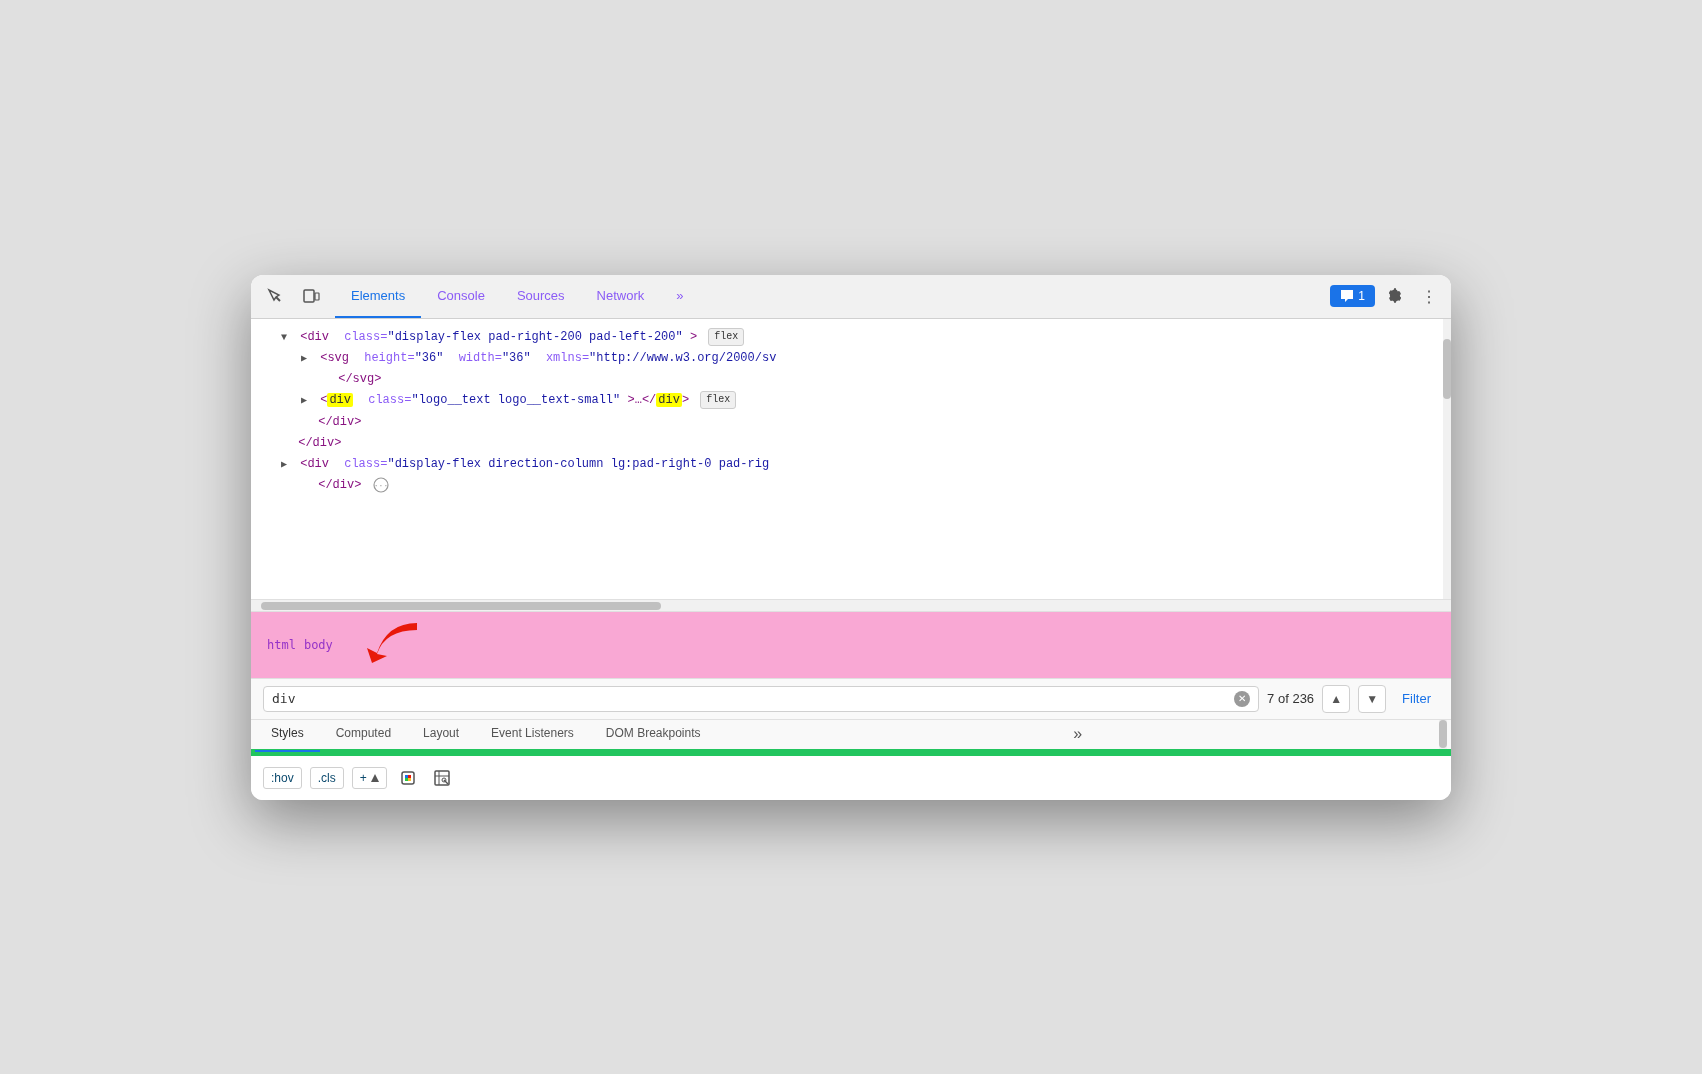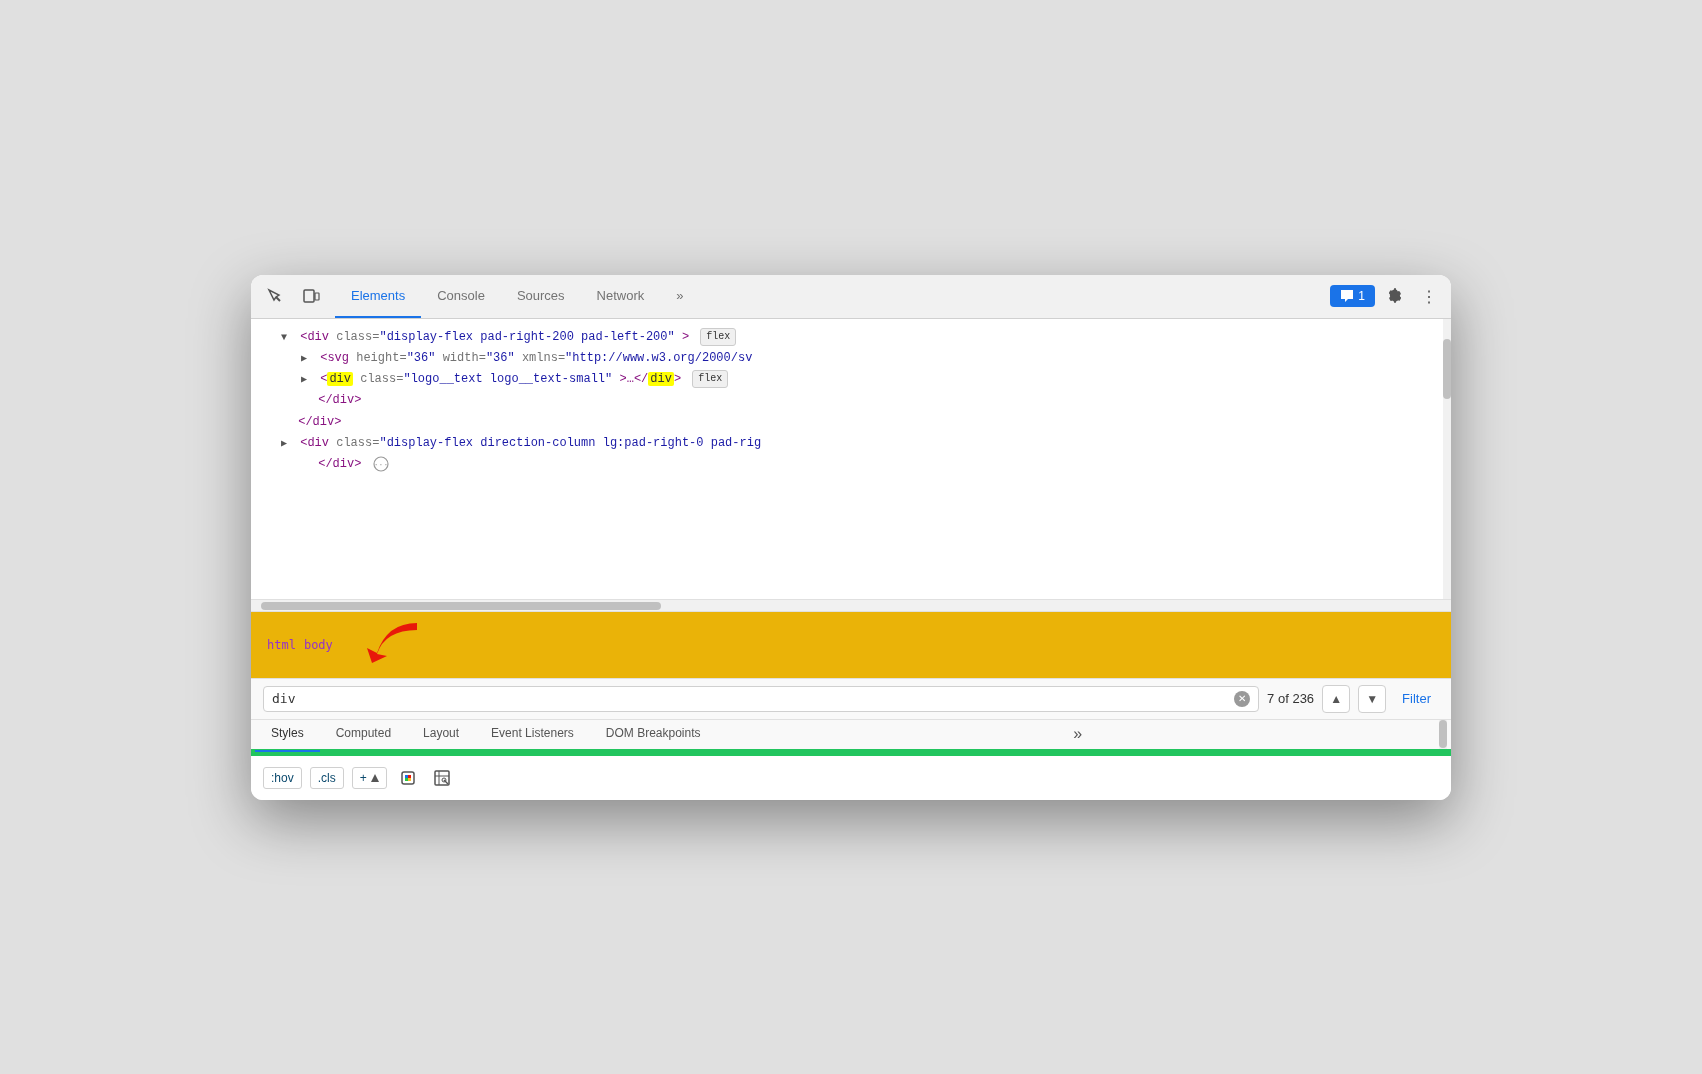--- a/index.html
+++ b/index.html
@@ -90,21 +90,21 @@
       flex: 1;
       gap: 0;
     }
 
     .toolbar-tab {
       padding: 0 16px;
       height: 44px;
       display: flex;
       align-items: center;
       font-size: 13px;
-      color: #737373;
+      color: #8b5cf6;
       cursor: pointer;
       border-bottom: 2px solid transparent;
       white-space: nowrap;
     }
 
     .toolbar-tab.active {
       color: #1a73e8;
       border-bottom: 2px solid #1a73e8;
       font-weight: 500;
     }
@@ -159,21 +159,21 @@
       white-space: nowrap;
       color: #333;
       cursor: default;
     }
 
     .indent-1 { padding-left: 30px; }
     .indent-2 { padding-left: 50px; }
     .indent-3 { padding-left: 70px; }
 
     .tag { color: #881280; }
-    .attr-name { color: #737373; }
+    .attr-name { color: #8b5cf6; margin-left: 8px; }
     .attr-value { color: #1a1aa6; }
     .highlight-yellow { background: #ffff00; padding: 0 2px; border-radius: 2px; }
 
     .flex-badge {
       display: inline-block;
       background: #f0f0f0;
       border: 1px solid #ccc;
       border-radius: 3px;
       padding: 0 5px;
       font-size: 10px;
@@ -213,21 +213,21 @@
       height: 8px;
       top: 2px;
       left: 10px;
       width: 400px;
       background: #c0c0c0;
       border-radius: 4px;
     }
 
     
     .breadcrumb-bar {
-      background: #eab308;
+      background: #f9a8d4;
       border-top: 1px solid #e0e0e0;
       border-bottom: 1px solid #e0e0e0;
       padding: 6px 12px;
       display: flex;
       align-items: center;
       gap: 0;
     }
 
     .breadcrumb-item {
       font-size: 12px;
@@ -469,20 +469,24 @@
     </div>
 
     <div class="elements-line indent-2">
       <span class="triangle-right">▶</span>
       <span class="tag">&lt;svg</span>
       <span class="attr-name"> height=</span><span class="attr-value">"36"</span>
       <span class="attr-name"> width=</span><span class="attr-value">"36"</span>
       <span class="attr-name"> xmlns=</span><span class="attr-value">"http://www.w3.org/2000/sv</span>
     </div>
 
+    <div class="elements-line indent-3">
+      <span style="display:inline-block;width:10px;"></span>
+      <span class="tag">&lt;/svg&gt;</span>
+    </div>
 
     <div class="elements-line indent-2">
       <span class="triangle-right">▶</span>
       <span class="tag">&lt;</span><span class="highlight-yellow">div</span>
       <span class="attr-name"> class=</span><span class="attr-value">"logo__text logo__text-small"</span>
       <span class="tag">&gt;…&lt;/</span><span class="highlight-yellow">div</span><span class="tag">&gt;</span>
       <span class="flex-badge">flex</span>
     </div>
 
     <div class="elements-line indent-2">

